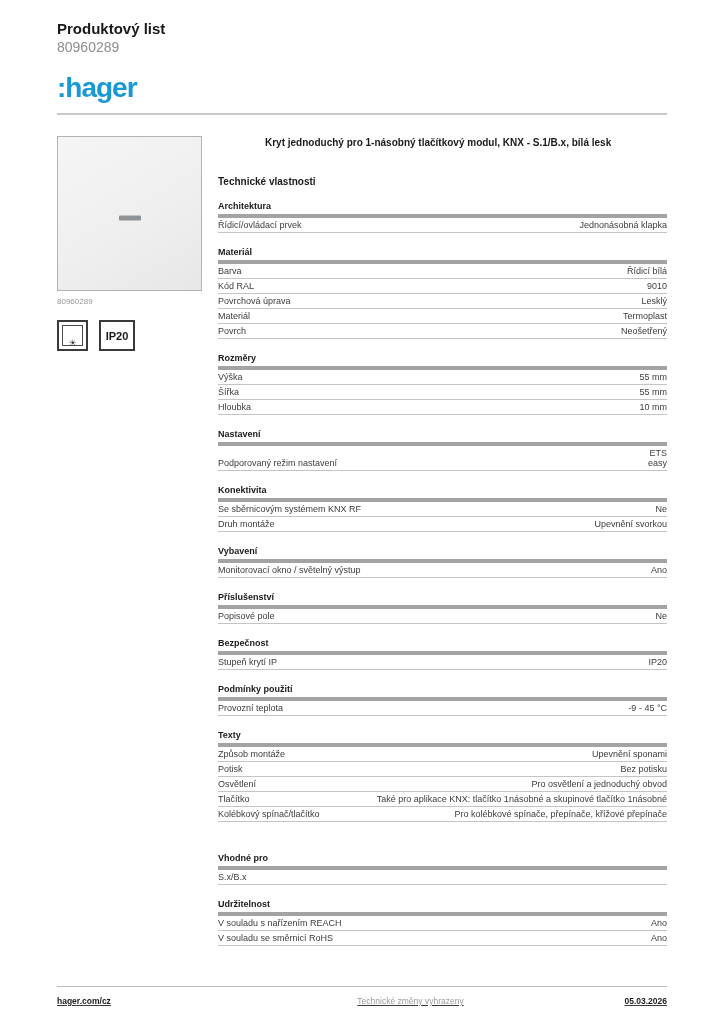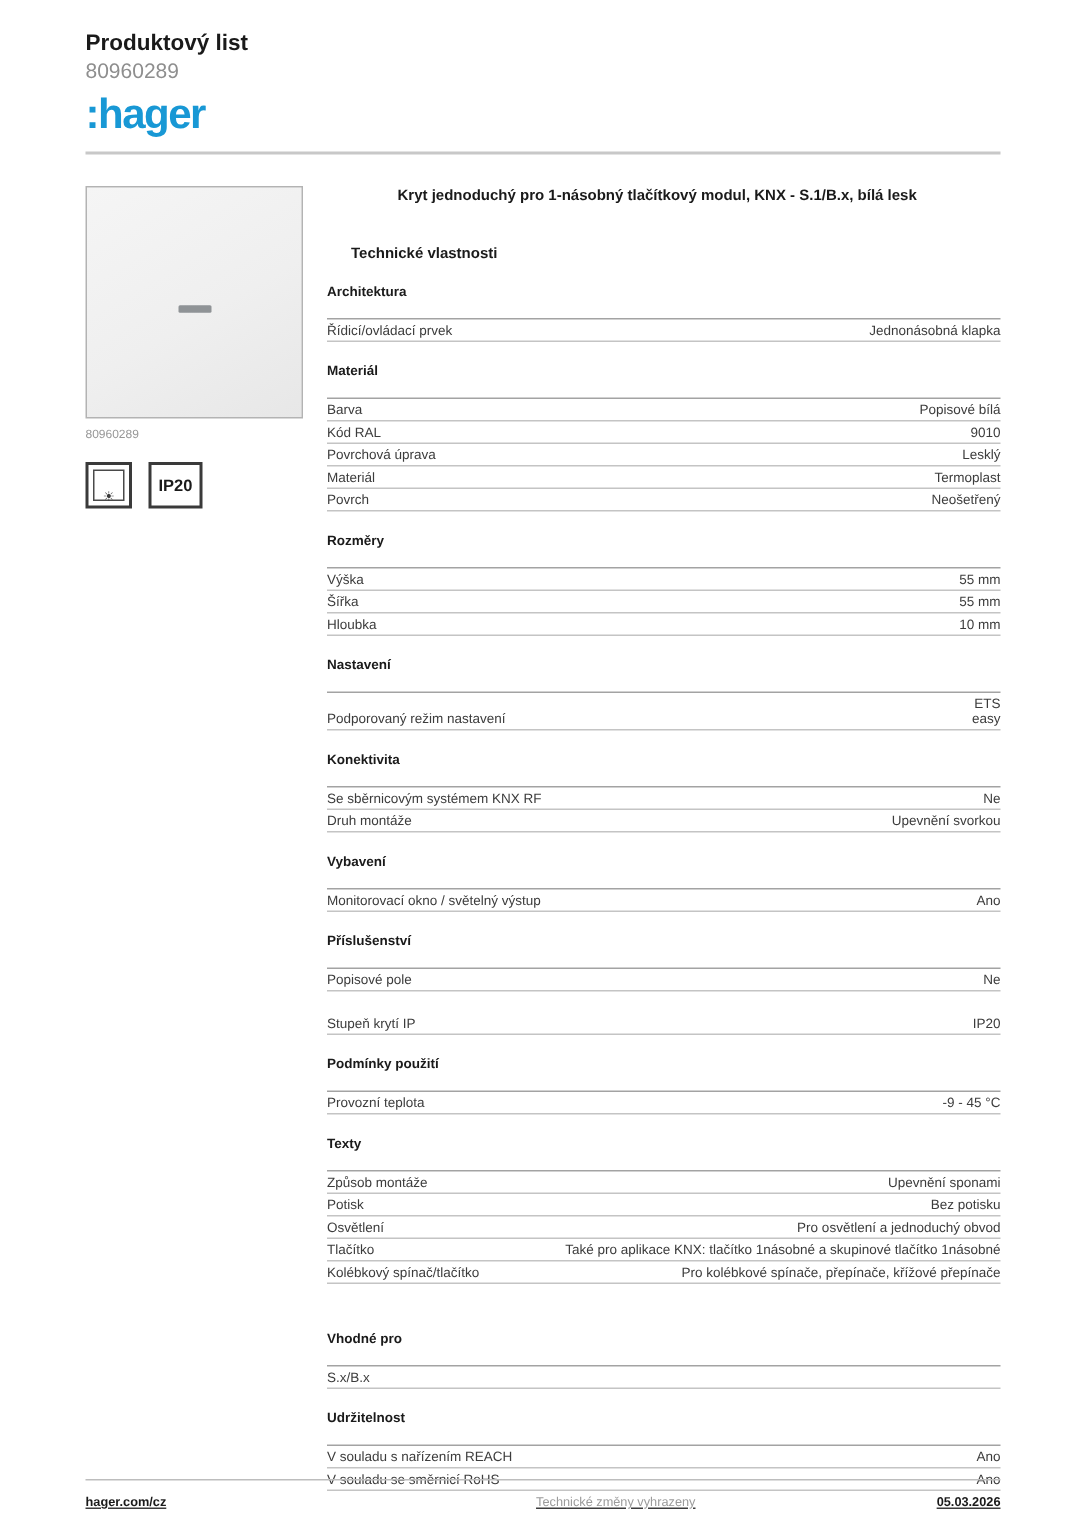--- a/index.html
+++ b/index.html
@@ -12,21 +12,21 @@
     overflow: hidden;
   }
   .page { position: absolute; inset: 0; padding: 20px 57px 0 57px; }
 
   
   .doc-header { display: flex; justify-content: space-between; align-items: flex-start; flex-direction: column; }
   .doc-title { font-size: 15px; font-weight: bold; color: #1a1a1a; line-height: 1.2; }
   .doc-number { font-size: 14px; color: #8e8e8e; line-height: 1.3; }
   .brand-logo {
     font-size: 28px; font-weight: bold; color: #1898d5;
-    letter-spacing: -1px; line-height: 1; margin-top: 6px;
+    letter-spacing: -1px; line-height: 1; margin-top: 18px;
   }
   .header-rule { border: none; border-top: 2px solid #c8c8c8; margin-top: 11px; }
 
   
   .content { display: flex; margin-top: 21px; }
   .left-col { width: 145px; flex: 0 0 145px; }
   .right-col { flex: 1; margin-left: 16px; }
 
   .product-image {
     width: 145px; height: 155px;
@@ -55,27 +55,27 @@
   }
   .illum-glyph {
     position: absolute; left: 50%; bottom: -3px;
     transform: translateX(-50%);
     font-size: 9px; color: #3a3a3a; line-height: 1;
   }
   .badge-ip { width: 36px; height: 31px; font-size: 11px; font-weight: bold; color: #1a1a1a; letter-spacing: 0; }
 
   
   .product-title { font-size: 10px; font-weight: bold; color: #1a1a1a; line-height: 1.3; padding-left: 47px; }
-  .tech-heading { font-size: 10px; font-weight: bold; color: #1a1a1a; margin-top: 27px; margin-left: 16px; }
+  .tech-heading { font-size: 10px; font-weight: bold; color: #1a1a1a; margin-top: 27px; }
 
   .section { margin-top: 14px; }
   .section-heading {
     font-size: 9px; font-weight: bold; color: #1a1a1a;
-    padding-bottom: 13px;
-    border-bottom: 1px solid #a3a3a3;
+    padding-bottom: 3px;
+    border-bottom: 4px solid #a3a3a3;
   }
   .spec-row {
     display: flex; justify-content: space-between; align-items: flex-end;
     border-bottom: 1px solid #c4c4c4;
     padding: 2px 0;
     font-size: 9px; line-height: 10px; color: #3c3c3c;
   }
   .spec-label { flex: 0 1 auto; padding-right: 14px; }
   .spec-value {
     flex: 1 1 auto; text-align: right;
@@ -135,21 +135,21 @@
     <span class="spec-value">Jednonásobná klapka</span>
   </div>
 </div>
   </section>
 
   <section class="section">
     <div class="section-heading">Materiál</div>
     <div>
   <div class="spec-row">
     <span class="spec-label">Barva</span>
-    <span class="spec-value">Popisové bílá</span>
+    <span class="spec-value">Řídicí bílá</span>
   </div>
 
   <div class="spec-row">
     <span class="spec-label">Kód RAL</span>
     <span class="spec-value">9010</span>
   </div>
 
   <div class="spec-row">
     <span class="spec-label">Povrchová úprava</span>
     <span class="spec-value">Lesklý</span>
@@ -227,20 +227,21 @@
     <div class="section-heading">Příslušenství</div>
     <div>
   <div class="spec-row">
     <span class="spec-label">Popisové pole</span>
     <span class="spec-value">Ne</span>
   </div>
 </div>
   </section>
 
   <section class="section">
+    <div class="section-heading">Bezpečnost</div>
     <div>
   <div class="spec-row">
     <span class="spec-label">Stupeň krytí IP</span>
     <span class="spec-value">IP20</span>
   </div>
 </div>
   </section>
 
   <section class="section">
     <div class="section-heading">Podmínky použití</div>

